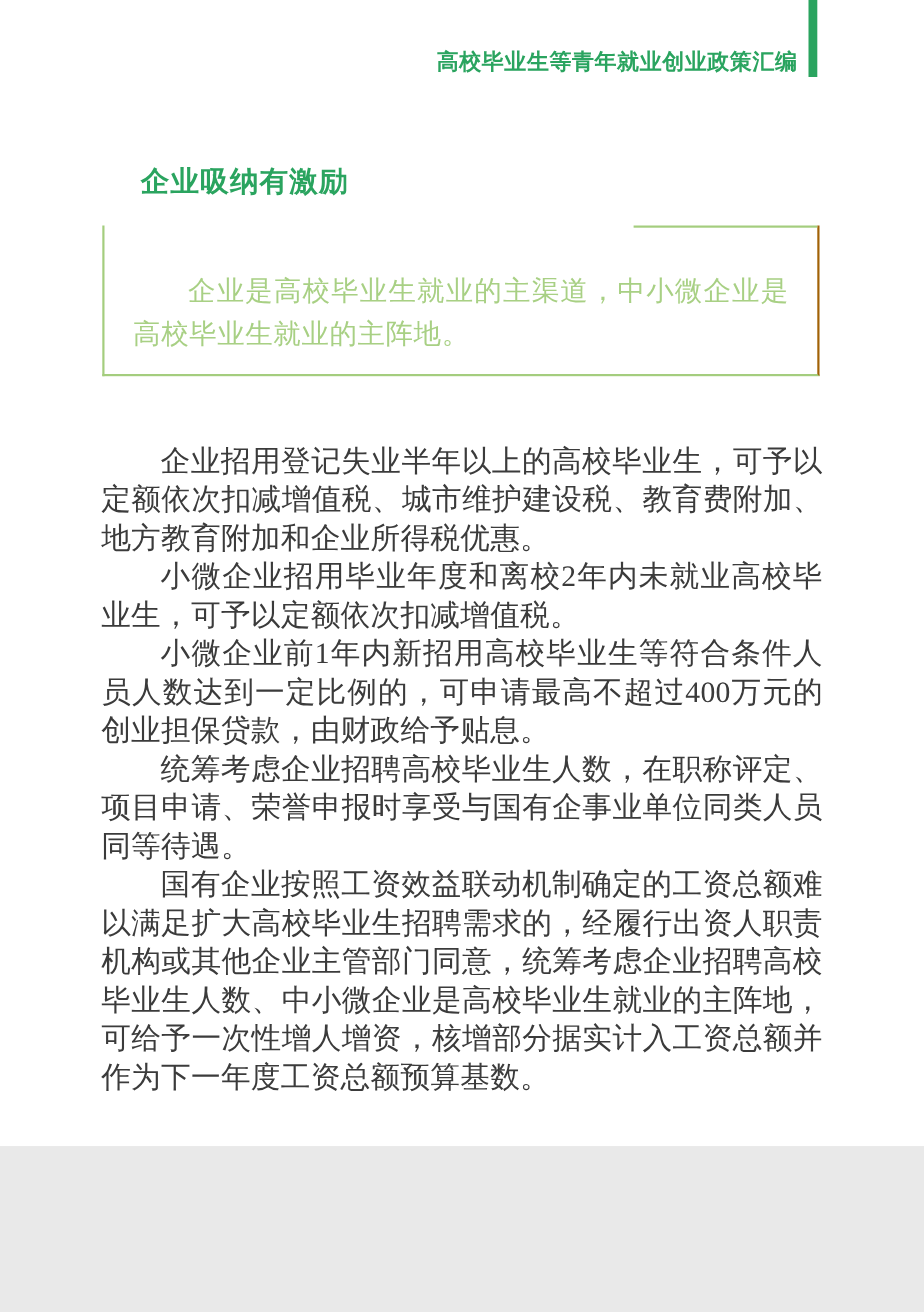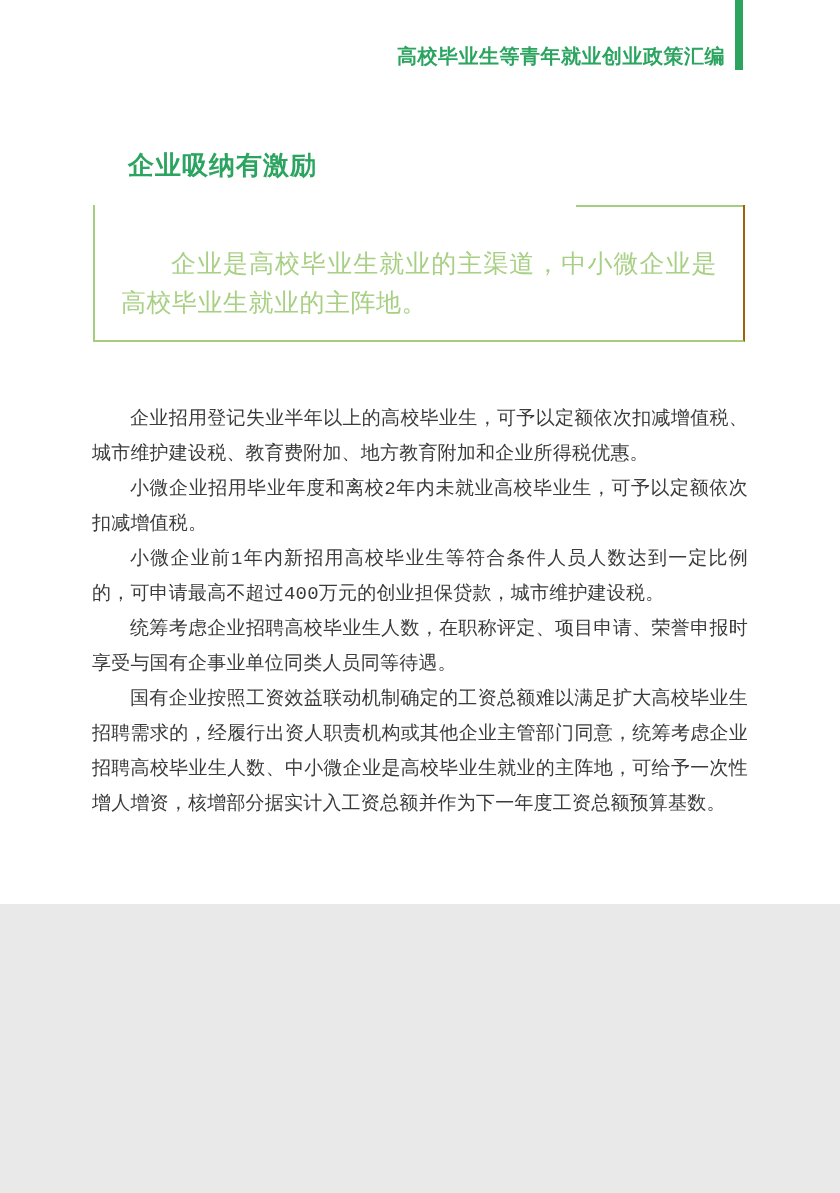--- a/index.html
+++ b/index.html
@@ -1,24 +1,24 @@
 <!DOCTYPE html>
 <html><head>
 <meta charset="utf-8">
 <style>
   * { margin: 0; padding: 0; box-sizing: border-box; }
   html, body { background: #e9e9e9; }
   .page {
     position: relative;
     width: 840px;
-    height: 904px;
+    height: 1042px;
     margin: 0 auto;
     background: #ffffff;
     overflow: hidden;
-    font-family: Liberation Mono, monospace;
+    font-family: Liberation Serif, serif;
   }
 
   
   .header-title {
     position: absolute;
     top: 43px;
     right: 115px;
     font-size: 20px;
     font-weight: bold;
     color: #2aa45f;
@@ -76,21 +76,21 @@
   }
 
   
   .body-text {
     position: absolute;
     left: 92px;
     top: 402px;
     width: 656px;
   }
   .body-text p {
-    font-size: 19px;
+    font-size: 27px;
     line-height: 35px;
     color: #3b3b3b;
     text-indent: 2em;
     text-align: justify;
     letter-spacing: 0.2px;
   }
 
   
   .page-number {
     position: absolute;
@@ -113,20 +113,20 @@
   <h1 class="section-title">企业吸纳有激励</h1>
 
   <div class="quote-box">
     <div class="quote-box-top-border"></div>
     <div class="quote-text">企业是高校毕业生就业的主渠道，中小微企业是高校毕业生就业的主阵地。</div>
   </div>
 
   <div class="body-text">
     <p>企业招用登记失业半年以上的高校毕业生，可予以定额依次扣减增值税、城市维护建设税、教育费附加、地方教育附加和企业所得税优惠。</p>
     <p>小微企业招用毕业年度和离校2年内未就业高校毕业生，可予以定额依次扣减增值税。</p>
-    <p>小微企业前1年内新招用高校毕业生等符合条件人员人数达到一定比例的，可申请最高不超过400万元的创业担保贷款，城市维护建设税。</p>
+    <p>小微企业前1年内新招用高校毕业生等符合条件人员人数达到一定比例的，可申请最高不超过400万元的创业担保贷款，由财政给予贴息。</p>
     <p>统筹考虑企业招聘高校毕业生人数，在职称评定、项目申请、荣誉申报时享受与国有企事业单位同类人员同等待遇。</p>
     <p>国有企业按照工资效益联动机制确定的工资总额难以满足扩大高校毕业生招聘需求的，经履行出资人职责机构或其他企业主管部门同意，统筹考虑企业招聘高校毕业生人数、中小微企业是高校毕业生就业的主阵地，可给予一次性增人增资，核增部分据实计入工资总额并作为下一年度工资总额预算基数。</p>
   </div>
 
   <div class="page-number">02</div>
 
 </div>
 
 </body></html>

